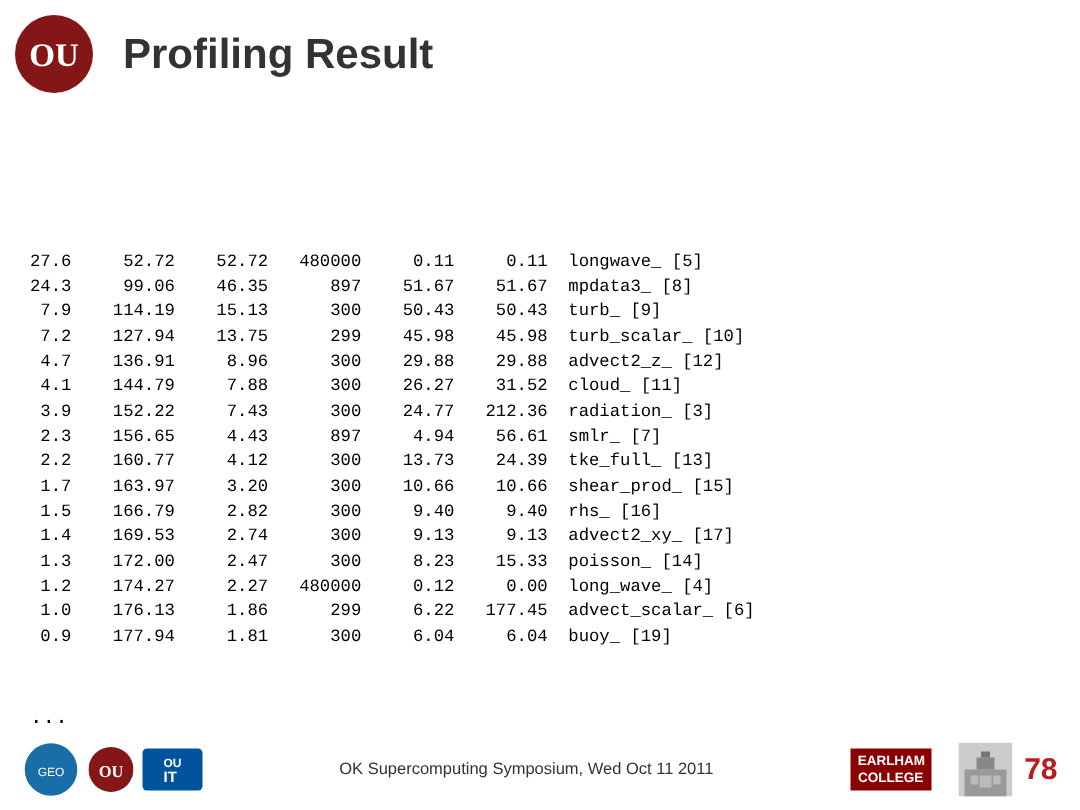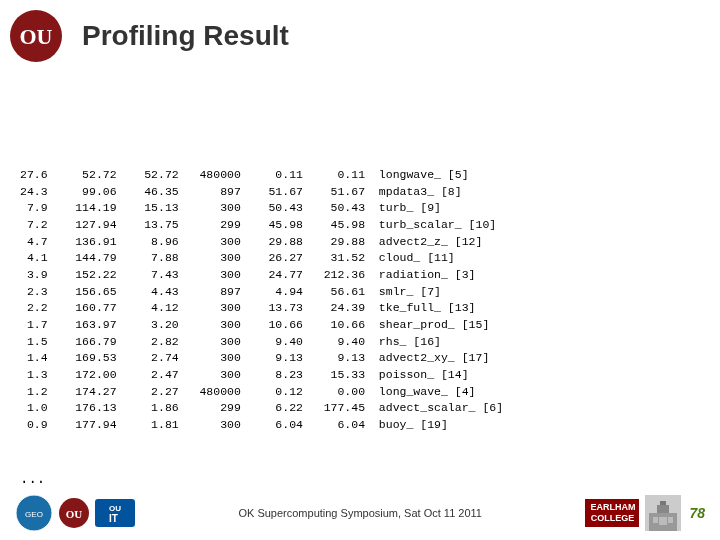--- a/index.html
+++ b/index.html
@@ -69,28 +69,27 @@
     #footer-text-block {
       flex: 1;
       text-align: center;
       font-size: 11px;
       color: #333;
       line-height: 1.5;
     }
     #earlham-logo {
       display: flex;
       align-items: center;
-      gap: 6px;
+      gap: 18px;
     }
     #page-number {
-      font-size: 14px;
+      font-size: 20px;
       font-weight: bold;
-      color: #4d7c0f;
+      color: #b91c1c;
       margin-left: 8px;
-      font-style: italic;
     }
 
     
     .ou-circle {
       fill: #841617;
     }
     .ou-text {
       fill: #fff;
       font-size: 22px;
       font-weight: bold;
@@ -163,21 +162,21 @@
 
     <div class="it-logo">
       <span style="font-size:9px; font-family: Arial;">
         <span style="font-size:8px;">OU</span><br>
         <span style="font-size:10px; font-weight:bold;">IT</span>
       </span>
     </div>
   </div>
 
   <div id="footer-text-block">
-    <div>OK Supercomputing Symposium, Sat Oct 11 2011</div>
+    <div>OK Supercomputing Symposium, Wed Oct 11 2011</div>
   </div>
 
   <div id="earlham-logo">
     <div>
       <div class="earlham-box">
         <span>EARLHAM</span><br>
         <span>COLLEGE</span>
       </div>
     </div>
 

